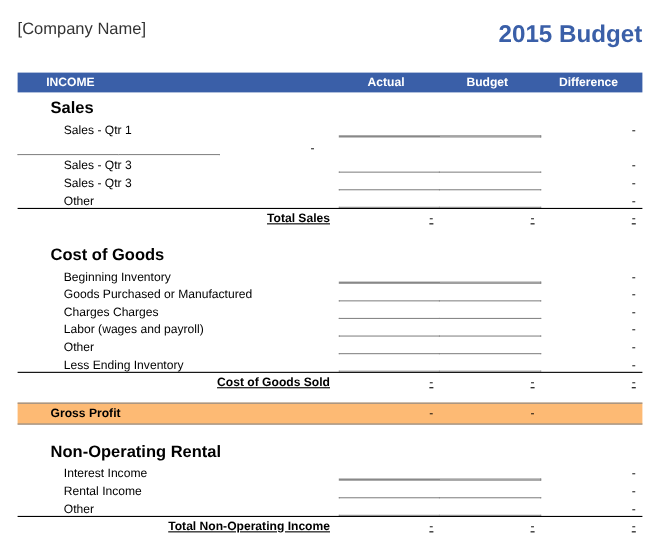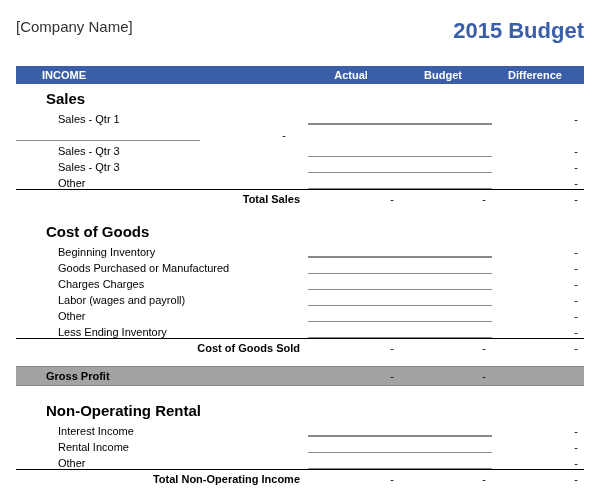--- a/index.html
+++ b/index.html
@@ -10,25 +10,25 @@
     .thead { background: #3a5fa8; color: #fff; display: flex; height: 18px; align-items: center; font-weight: bold; }
     .col-label { flex: 1; padding-left: 6px; font-size: 11px; margin-left: 20px; }
     .col-a, .col-b, .col-d { width: 92px; text-align: center; padding-right: 6px; font-size: 11px; }
     .section-title { font-weight: bold; padding-left: 30px; font-size: 15px; margin-top: 6px; margin-bottom: 2px; }
     .row { display: flex; height: 16px; align-items: flex-end; }
     .row .lbl { flex: 1; padding-left: 42px; display: flex; align-items: center; }
     .row .cell-a, .row .cell-b { width: 92px; border: 1px solid #888; border-top: none; display: flex; align-items: center; justify-content: flex-end; padding-right: 6px; background: #fff; }
     .row.first .cell-a, .row.first .cell-b { border-top: 1px solid #888; }
     .row .cell-b { border-left: none; }
     .row .cell-d { width: 92px; display: flex; align-items: center; justify-content: flex-end; padding-right: 6px; }
-    .total { display: flex; height: 18px; align-items: center; font-weight: bold; border-top: 1.5px solid #000; }
+    .total { display: flex; height: 18px; align-items: center; font-weight: bold; border-top: 1.5px solid #000; text-decoration: underline; }
     .total .tlbl { flex: 1; text-align: right; padding-right: 8px; }
     .total .tcell { width: 92px; text-align: right; padding-right: 6px; font-weight: normal; }
     .gap { height: 10px; }
-    .gross { display: flex; height: 20px; align-items: center; background: #a3a3a3; font-weight: bold; border-top: 1px solid #888; border-bottom: 1px solid #888; }
+    .gross { display: flex; height: 20px; align-items: center; background: #fdba74; font-weight: bold; border-top: 1px solid #888; border-bottom: 1px solid #888; }
     .gross .glbl { flex: 1; padding-left: 30px; }
     .gross .gcell { width: 92px; text-align: right; padding-right: 6px; font-weight: normal; }
   </style>
 </head>
 <body>
 
 <div class="header">
   <div class="company">[Company Name]</div>
   <div class="title">2015 Budget</div>
 </div>

